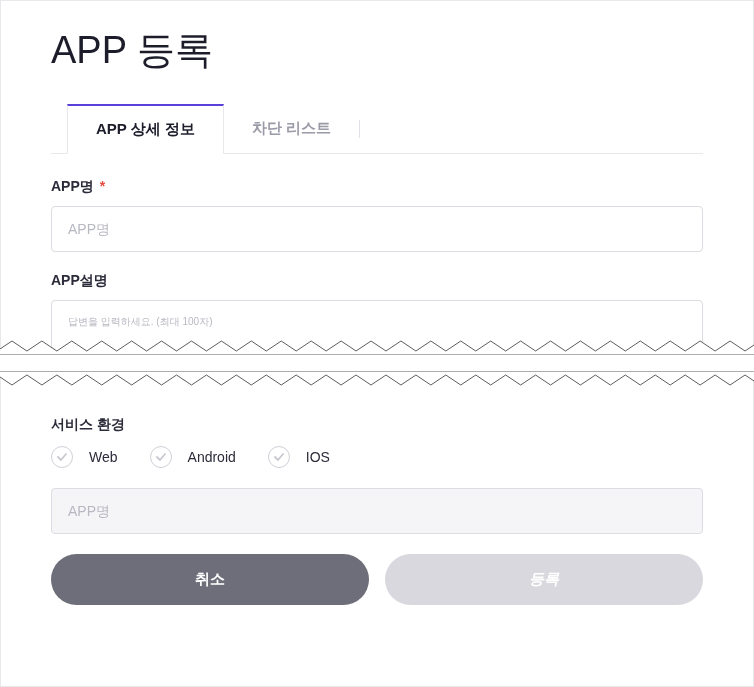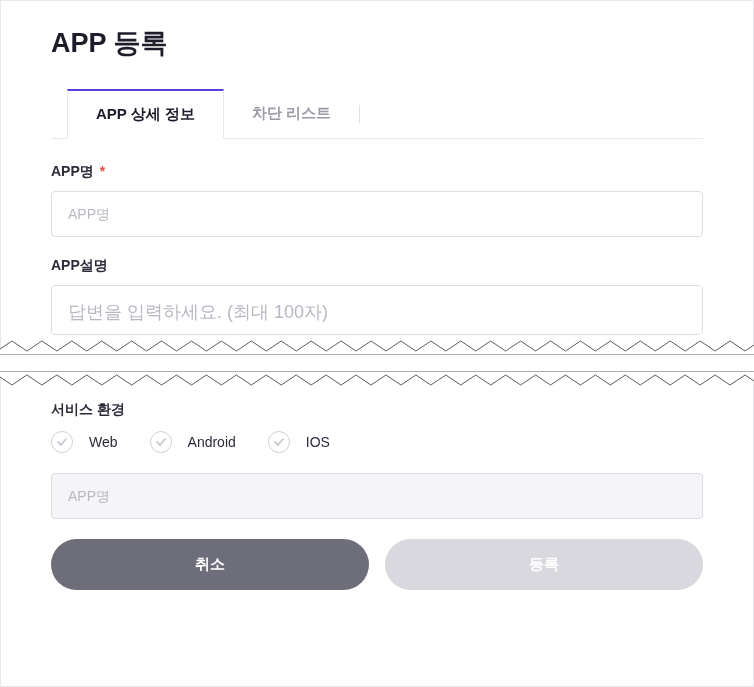--- a/index.html
+++ b/index.html
@@ -20,22 +20,22 @@
       border: 1px solid #e8e8ec;
       margin: 0;
       padding: 0;
       height: 100%;
       position: relative;
     }
     .content {
       padding: 24px 50px 24px 50px;
     }
     .page-title {
-      font-size: 27px;
-      font-weight: 700;
+      font-size: 38px;
+      font-weight: 400;
       color: #1c1c2b;
       margin-bottom: 28px;
     }
     .tabs {
       display: flex;
       border-bottom: 1px solid #e8e8ec;
       margin-bottom: 24px;
       position: relative;
       padding-left: 16px;
     }
@@ -91,21 +91,21 @@
     }
     .text-input:disabled {
       background: #f5f5f8;
       color: #b8b8c2;
     }
     .textarea-input {
       width: 100%;
       padding: 14px 16px;
       border: 1px solid #dcdce2;
       border-radius: 4px;
-      font-size: 18px;
+      font-size: 10px;
       color: #2b2b3a;
       resize: none;
       height: 50px;
       font-family: inherit;
     }
     .textarea-input::placeholder {
       color: #b8b8c2;
     }
     .checkbox-row {
       display: flex;
@@ -151,20 +151,21 @@
       font-weight: 600;
       cursor: pointer;
     }
     .btn-cancel {
       background: #6e6e7a;
       color: #fff;
     }
     .btn-submit {
       background: #d8d8de;
       color: #fff;
+      font-style: italic;
     }
     
     
     .zigzag-container {
       position: absolute;
       left: 0;
       right: 0;
       top: 338px;
       height: 48px;
       pointer-events: none;

